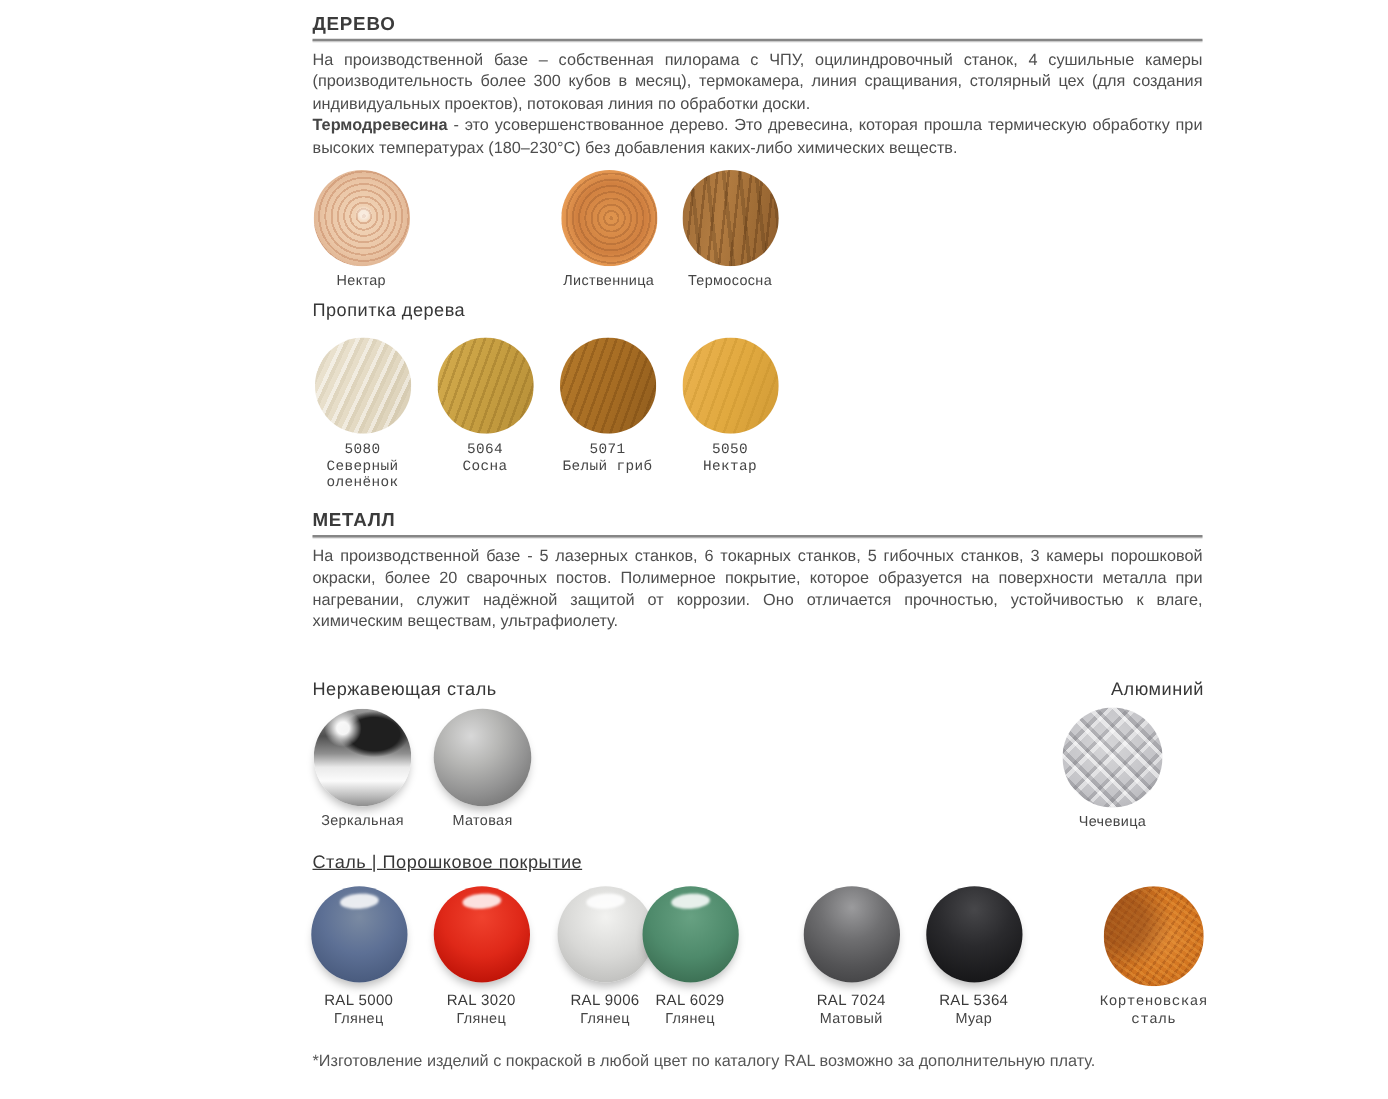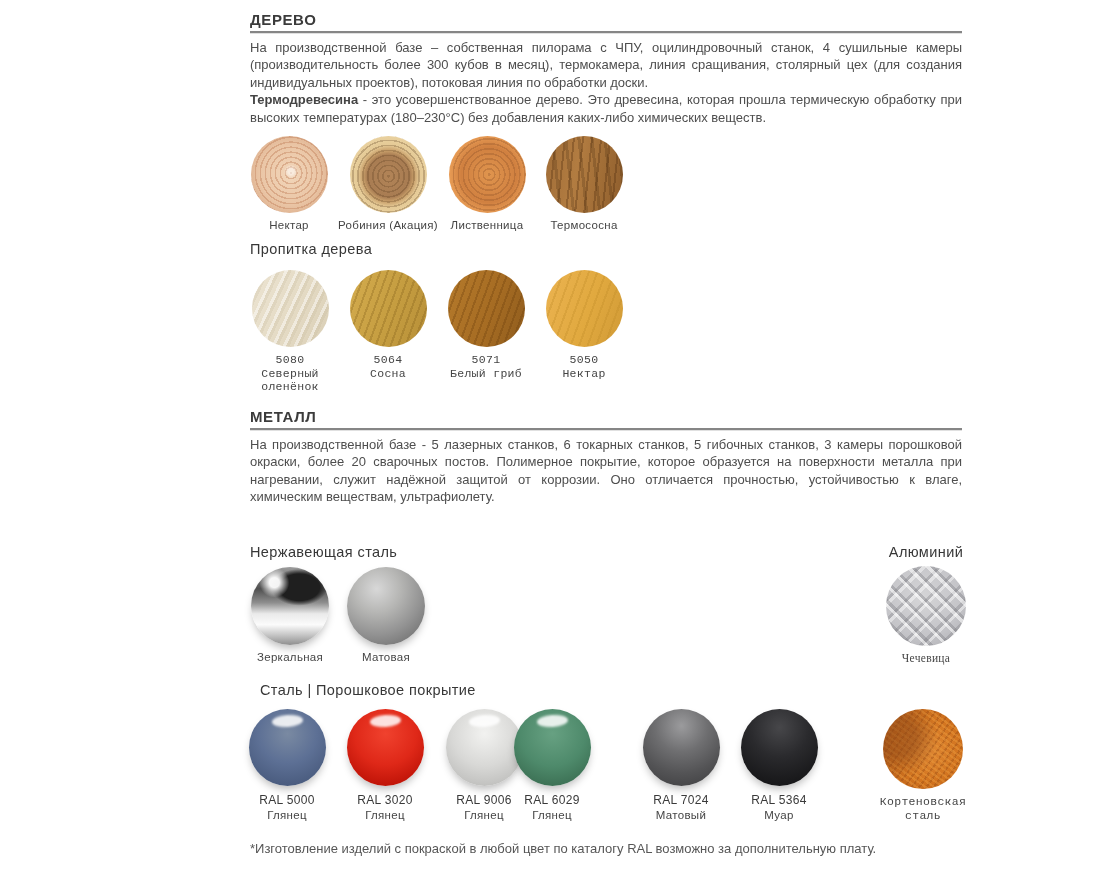--- a/index.html
+++ b/index.html
@@ -109,24 +109,20 @@
 
   <div class="body-text" style="top:39px;">
     <div>На производственной базе – собственная пилорама с ЧПУ, оцилиндровочный станок, 4 сушильные камеры (производительность более 300 кубов в месяц), термокамера, линия сращивания, столярный цех (для создания индивидуальных проектов), потоковая линия по обработки доски.</div>
     <div><b>Термодревесина</b><span> - это усовершенствованное дерево. Это древесина, которая прошла термическую обработку при высоких температурах (180–230°С) без добавления каких-либо химических веществ.</span></div>
   </div>
 
   <div class="swatch" style="left:234px;top:136px;">
     <div class="circle sw-pine"></div>
     <div class="label">Нектар</div>
   </div>
-  <div class="swatch" style="left:333px;top:136px;">
-    <div class="circle sw-robinia"></div>
-    <div class="label">Робиния (Акация)</div>
-  </div>
   <div class="swatch" style="left:432px;top:136px;">
     <div class="circle sw-larch"></div>
     <div class="label">Лиственница</div>
   </div>
   <div class="swatch" style="left:529px;top:136px;">
     <div class="circle sw-thermopine"></div>
     <div class="label">Термососна</div>
   </div>
 
   <div class="sub-title" style="left:250px;top:241px;">Пропитка дерева</div>
@@ -159,26 +155,26 @@
   <div class="sub-title" style="left:871px;top:544px;width:110px;text-align:center;">Алюминий</div>
 
   <div class="swatch" style="left:235px;top:567px;">
     <div class="circle sw-mirror shadowed"></div>
     <div class="label">Зеркальная</div>
   </div>
   <div class="swatch" style="left:331px;top:567px;">
     <div class="circle sw-matte shadowed"></div>
     <div class="label">Матовая</div>
   </div>
-  <div class="swatch" style="left:871px;top:566px;font-family:Liberation Serif, serif;">
+  <div class="swatch" style="left:835px;top:566px;">
     <div class="circle sw-diamond"></div>
     <div class="label">Чечевица</div>
   </div>
 
-  <div class="sub-title" style="left:260px;top:682px;">Сталь | Порошковое покрытие</div>
+  <div class="sub-title" style="left:250px;top:682px;text-decoration:underline;">Сталь | Порошковое покрытие</div>
 
   <div class="swatch" style="left:232px;top:709px;">
     <div class="circle gloss sw-ral5000 shadowed"></div>
     <div class="ral-code">RAL 5000</div>
     <div class="ral-finish">Глянец</div>
   </div>
   <div class="swatch" style="left:330px;top:709px;">
     <div class="circle gloss sw-ral3020 shadowed"></div>
     <div class="ral-code">RAL 3020</div>
     <div class="ral-finish">Глянец</div>

